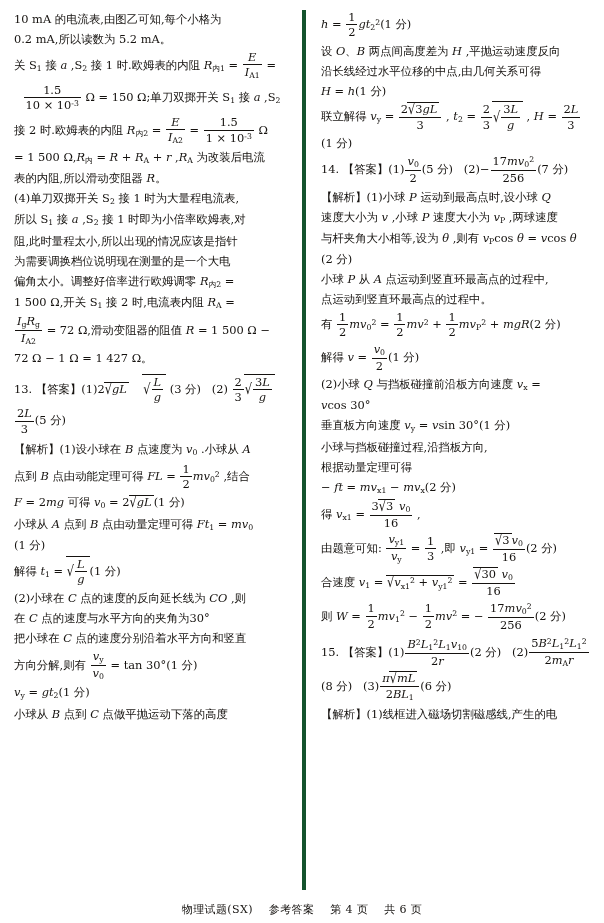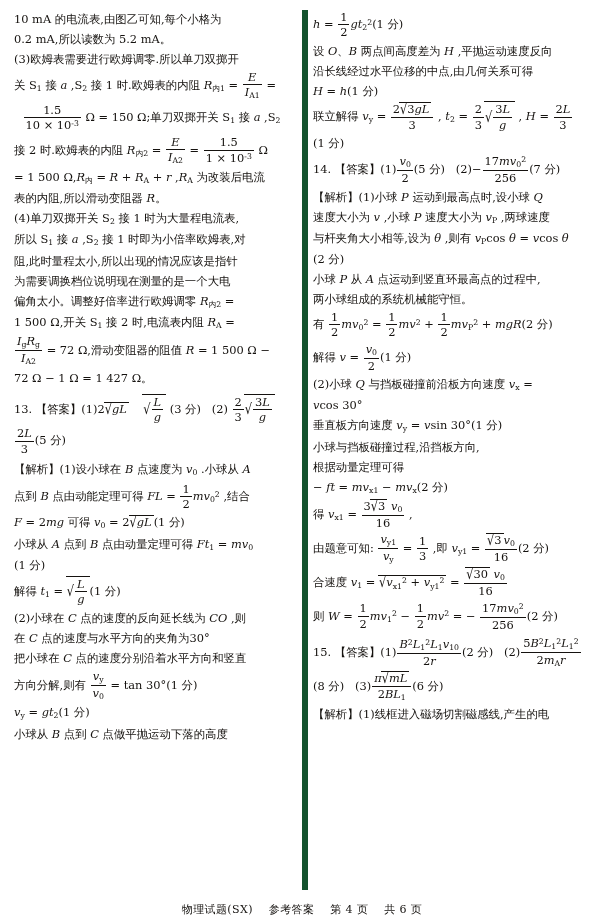--- a/index.html
+++ b/index.html
@@ -23,21 +23,21 @@
     height:880px;
   }
   .col{
     width:50%;
     box-sizing:border-box;
     font-size:11.4px;
     line-height:1.62;
     text-align:justify;
   }
   .col.left{padding-right:13px;}
-  .col.right{padding-left:5px;border-left:6px solid #14532d;}
+  .col.right{padding-left:15px;border-left:4px solid #14532d;}
   p{margin:0 0 1.5px 0;}
   .frac{
     display:inline-block;
     vertical-align:middle;
     text-align:center;
     margin:0 1px;
   }
   .frac .num{display:block;padding:0 2px;border-bottom:1px solid #15120f;line-height:1.25;}
   .frac .den{display:block;padding:0 2px;line-height:1.3;}
   .sq{
@@ -65,21 +65,20 @@
 </head>
 <body>
 
 <div class="page">
   <div class="cols">
 
     <div class="col left">
 
       <p>10 mA 的电流表,由图乙可知,每个小格为</p>
       <p>0.2 mA,所以读数为 5.2 mA。</p>
-      <p>(3)欧姆表需要进行欧姆调零.所以单刀双掷开</p>
       <p>关 S<sub>1</sub> 接 <span class="it">a</span> ,S<sub>2</sub> 接 1 时.欧姆表的内阻 <span class="it">R</span><sub>内1</sub> =
         <span class="frac"><span class="num"><span class="it">E</span></span><span class="den"><span class="it">I</span><sub>A1</sub></span></span> =
       </p>
       <p class="center">
         <span class="frac"><span class="num">1.5</span><span class="den">10 × 10<sup>-3</sup></span></span> Ω = 150 Ω;单刀双掷开关 S<sub>1</sub> 接 <span class="it">a</span> ,S<sub>2</sub>
       </p>
       <p>接 2 时.欧姆表的内阻 <span class="it">R</span><sub>内2</sub> =
         <span class="frac"><span class="num"><span class="it">E</span></span><span class="den"><span class="it">I</span><sub>A2</sub></span></span> =
         <span class="frac"><span class="num">1.5</span><span class="den">1 × 10<sup>-3</sup></span></span> Ω
       </p>
@@ -139,21 +138,21 @@
         <span>【答案】</span>(1)<span class="frac"><span class="num"><span class="it">v</span><sub>0</sub></span><span class="den">2</span></span>(5 分)
         &nbsp;&nbsp;(2)−<span class="frac"><span class="num">17<span class="it">mv</span><sub>0</sub><sup>2</sup></span><span class="den">256</span></span>(7 分)
       </p>
       <p>
         <span>【解析】</span>(1)小球 <span class="it">P</span> 运动到最高点时,设小球 <span class="it">Q</span>
       </p>
       <p>速度大小为 <span class="it">v</span> ,小球 <span class="it">P</span> 速度大小为 <span class="it">v</span><sub>P</sub> ,两球速度</p>
       <p>与杆夹角大小相等,设为 <span class="it">θ</span> ,则有 <span class="it">v</span><sub>P</sub>cos <span class="it">θ</span> = <span class="it">v</span>cos <span class="it">θ</span></p>
       <p>(2 分)</p>
       <p>小球 <span class="it">P</span> 从 <span class="it">A</span> 点运动到竖直环最高点的过程中,</p>
-      <p>两小球组成的系统机械能守恒。</p>
+      <p>点运动到竖直环最高点的过程中。</p>
       <p>有 <span class="frac"><span class="num">1</span><span class="den">2</span></span><span class="it">mv</span><sub>0</sub><sup>2</sup> = <span class="frac"><span class="num">1</span><span class="den">2</span></span><span class="it">mv</span><sup>2</sup> + <span class="frac"><span class="num">1</span><span class="den">2</span></span><span class="it">mv</span><sub>P</sub><sup>2</sup> + <span class="it">mgR</span>(2 分)</p>
       <p>解得 <span class="it">v</span> = <span class="frac"><span class="num"><span class="it">v</span><sub>0</sub></span><span class="den">2</span></span>(1 分)</p>
       <p>(2)小球 <span class="it">Q</span> 与挡板碰撞前沿板方向速度 <span class="it">v</span><sub>x</sub> =</p>
       <p><span class="it">v</span>cos 30°</p>
       <p>垂直板方向速度 <span class="it">v</span><sub>y</sub> = <span class="it">v</span>sin 30°(1 分)</p>
       <p>小球与挡板碰撞过程,沿挡板方向,</p>
       <p>根据动量定理可得</p>
       <p>− <span class="it">ft</span> = <span class="it">mv</span><sub>x1</sub> − <span class="it">mv</span><sub>x</sub>(2 分)</p>
       <p>得 <span class="it">v</span><sub>x1</sub> = <span class="frac"><span class="num">3<span class="sq"><span class="radic">√</span>3</span> <span class="it">v</span><sub>0</sub></span><span class="den">16</span></span> ,</p>
       <p>由题意可知: <span class="frac"><span class="num"><span class="it">v</span><sub>y1</sub></span><span class="den"><span class="it">v</span><sub>y</sub></span></span> = <span class="frac"><span class="num">1</span><span class="den">3</span></span> ,即 <span class="it">v</span><sub>y1</sub> = <span class="frac"><span class="num"><span class="sq"><span class="radic">√</span>3</span><span class="it">v</span><sub>0</sub></span><span class="den">16</span></span>(2 分)</p>

